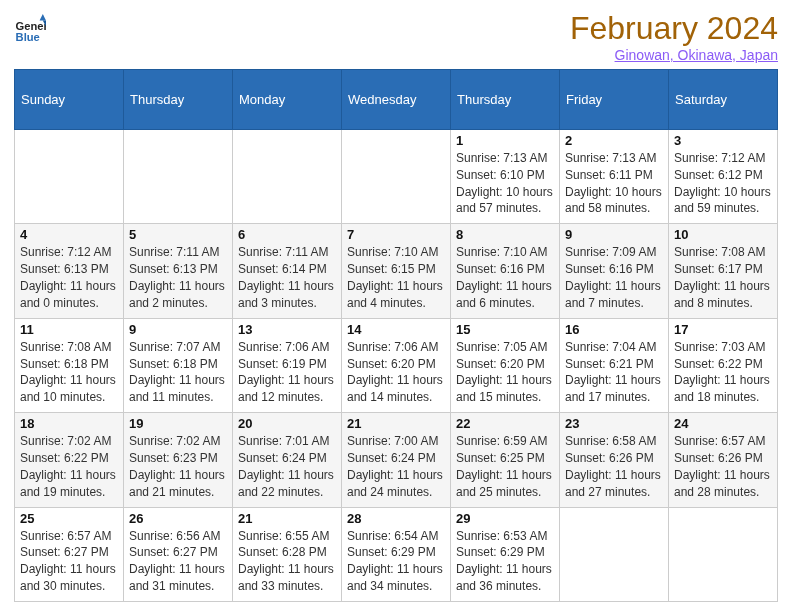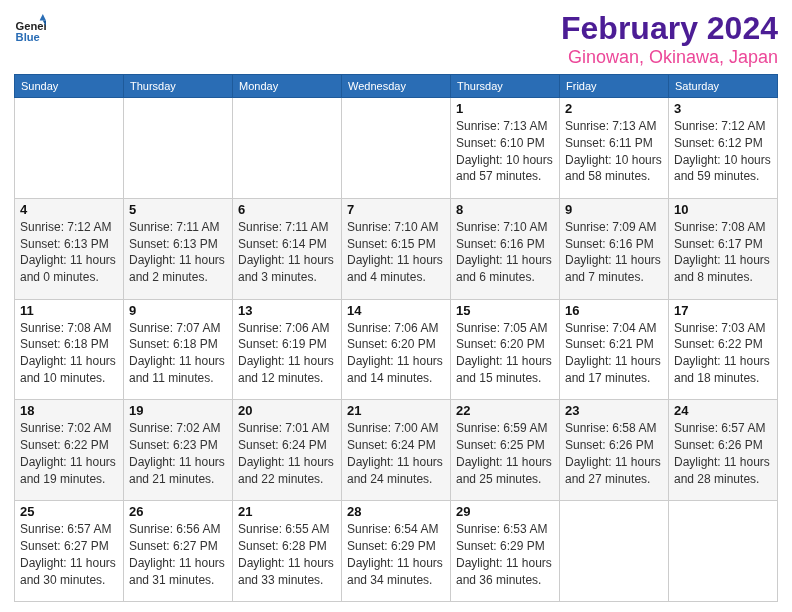--- a/index.html
+++ b/index.html
@@ -31,40 +31,41 @@
     }
     .logo-icon {
       width: 32px;
       height: 32px;
     }
     .title-block {
       text-align: right;
     }
     .month-title {
       font-size: 32px;
-      color: #4c1d95;
-      font-weight: bold;
+      color: #a16207;
+      font-weight: normal;
     }
     .subtitle {
-      font-size: 18px;
-      color: #ec4899;
+      font-size: 14px;
+      color: #8b5cf6;
+      text-decoration: underline;
     }
     .calendar {
       flex: 1;
       border: 1px solid #ccc;
       border-collapse: collapse;
       width: 100%;
       table-layout: fixed;
     }
     .calendar th {
       background: #2a6db5;
       color: #fff;
       text-align: left;
-      padding: 5px 6px;
-      font-size: 11px;
+      padding: 22px 6px;
+      font-size: 13px;
       border: 1px solid #1e5a9a;
       font-weight: normal;
     }
     .calendar td {
       border: 1px solid #ccc;
       vertical-align: top;
       padding: 3px 5px;
       font-size: 9.5px;
       color: #333;
       height: 82px;

